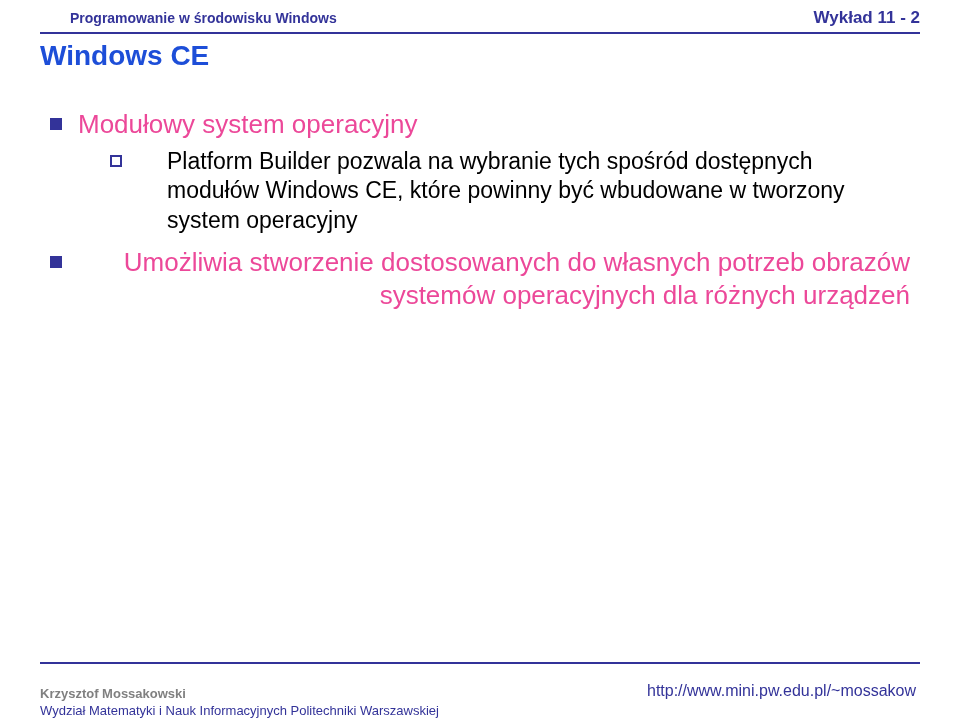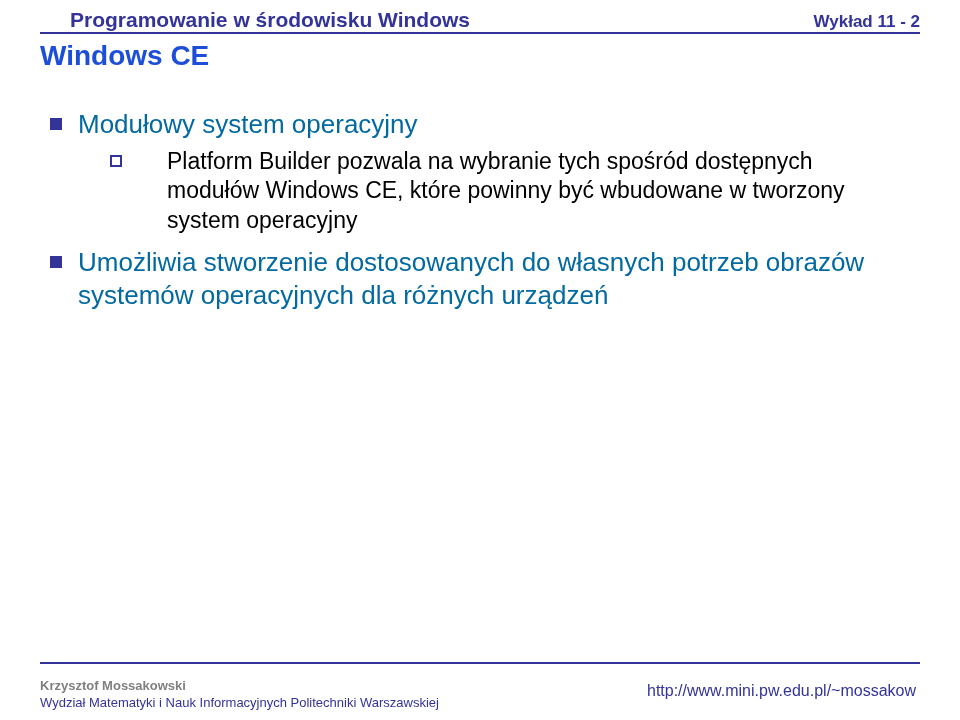--- a/index.html
+++ b/index.html
@@ -15,21 +15,21 @@
     position: absolute;
     top: 8px;
     left: 70px;
     right: 40px;
     display: flex;
     justify-content: space-between;
     align-items: baseline;
   }
   .header-left {
     color: #333399;
-    font-size: 21px;
+    font-size: 14px;
     font-weight: bold;
   }
   .header-right {
     color: #333399;
     font-size: 17px;
     font-weight: bold;
   }
   .header-rule {
     position: absolute;
     top: 32px;
@@ -60,22 +60,23 @@
   .square {
     width: 12px;
     height: 12px;
     background: #333399;
     margin-top: 10px;
     margin-right: 16px;
     flex-shrink: 0;
   }
   .bullet-text {
     font-size: 26px;
-    color: #0369a1;
+    color: #ec4899;
     line-height: 1.25;
+    text-align: right;
   }
   .sub-list {
     margin-left: 60px;
     margin-top: 2px;
     margin-bottom: 10px;
   }
   .sub-item {
     display: flex;
     align-items: flex-start;
     margin-bottom: 4px;
@@ -104,21 +105,21 @@
   .footer-rule {
     position: absolute;
     top: 0;
     left: 0;
     right: 0;
     height: 2px;
     background: #333399;
   }
   .footer-left {
     position: absolute;
-    top: 16px;
+    top: 24px;
     left: 0;
     font-size: 13px;
     line-height: 1.3;
   }
   .author {
     color: #808080;
     font-weight: bold;
   }
   .dept {
     color: #333399;

